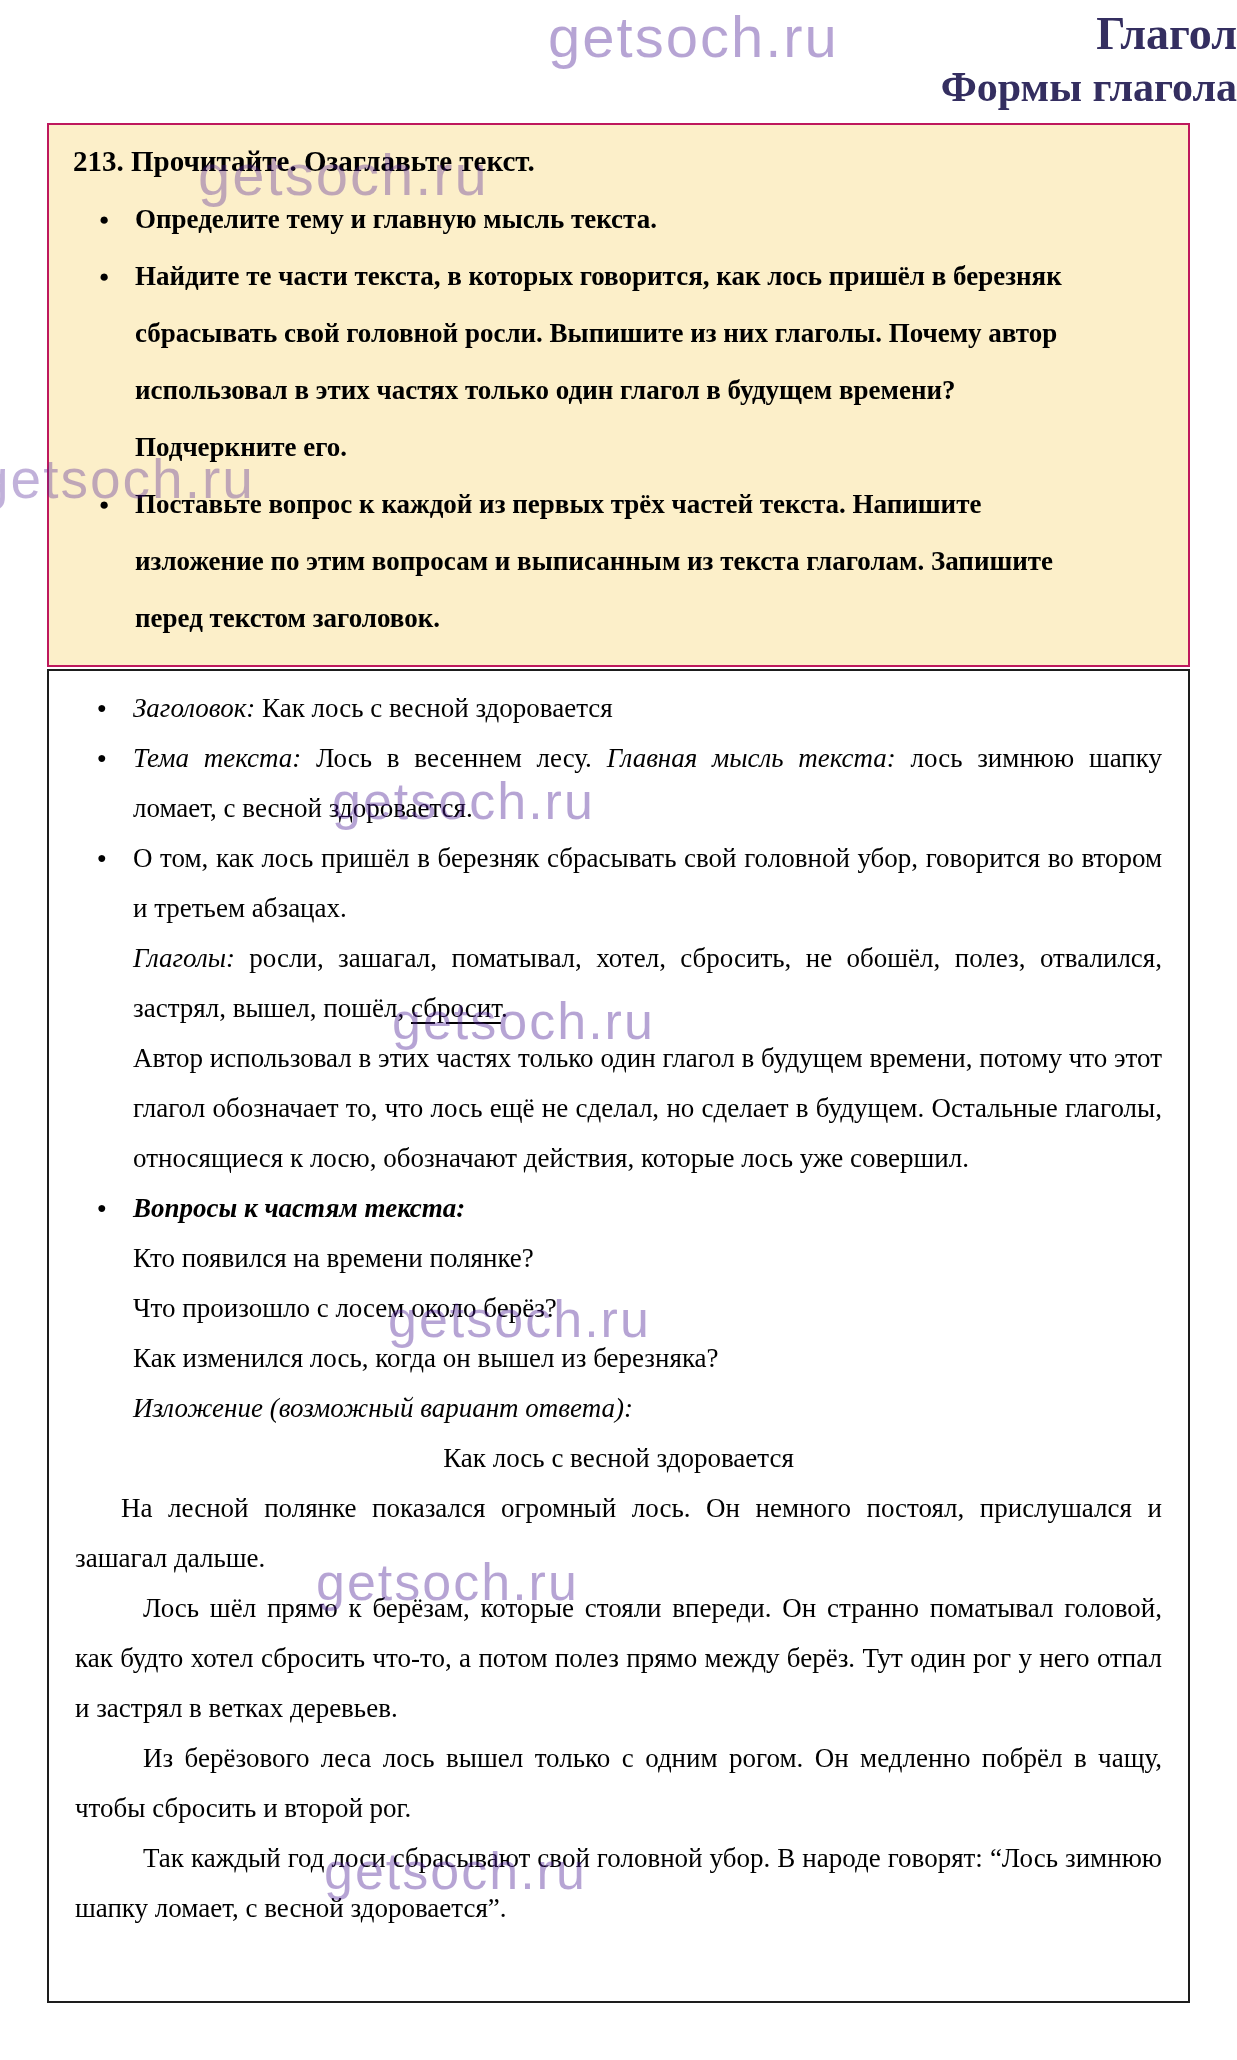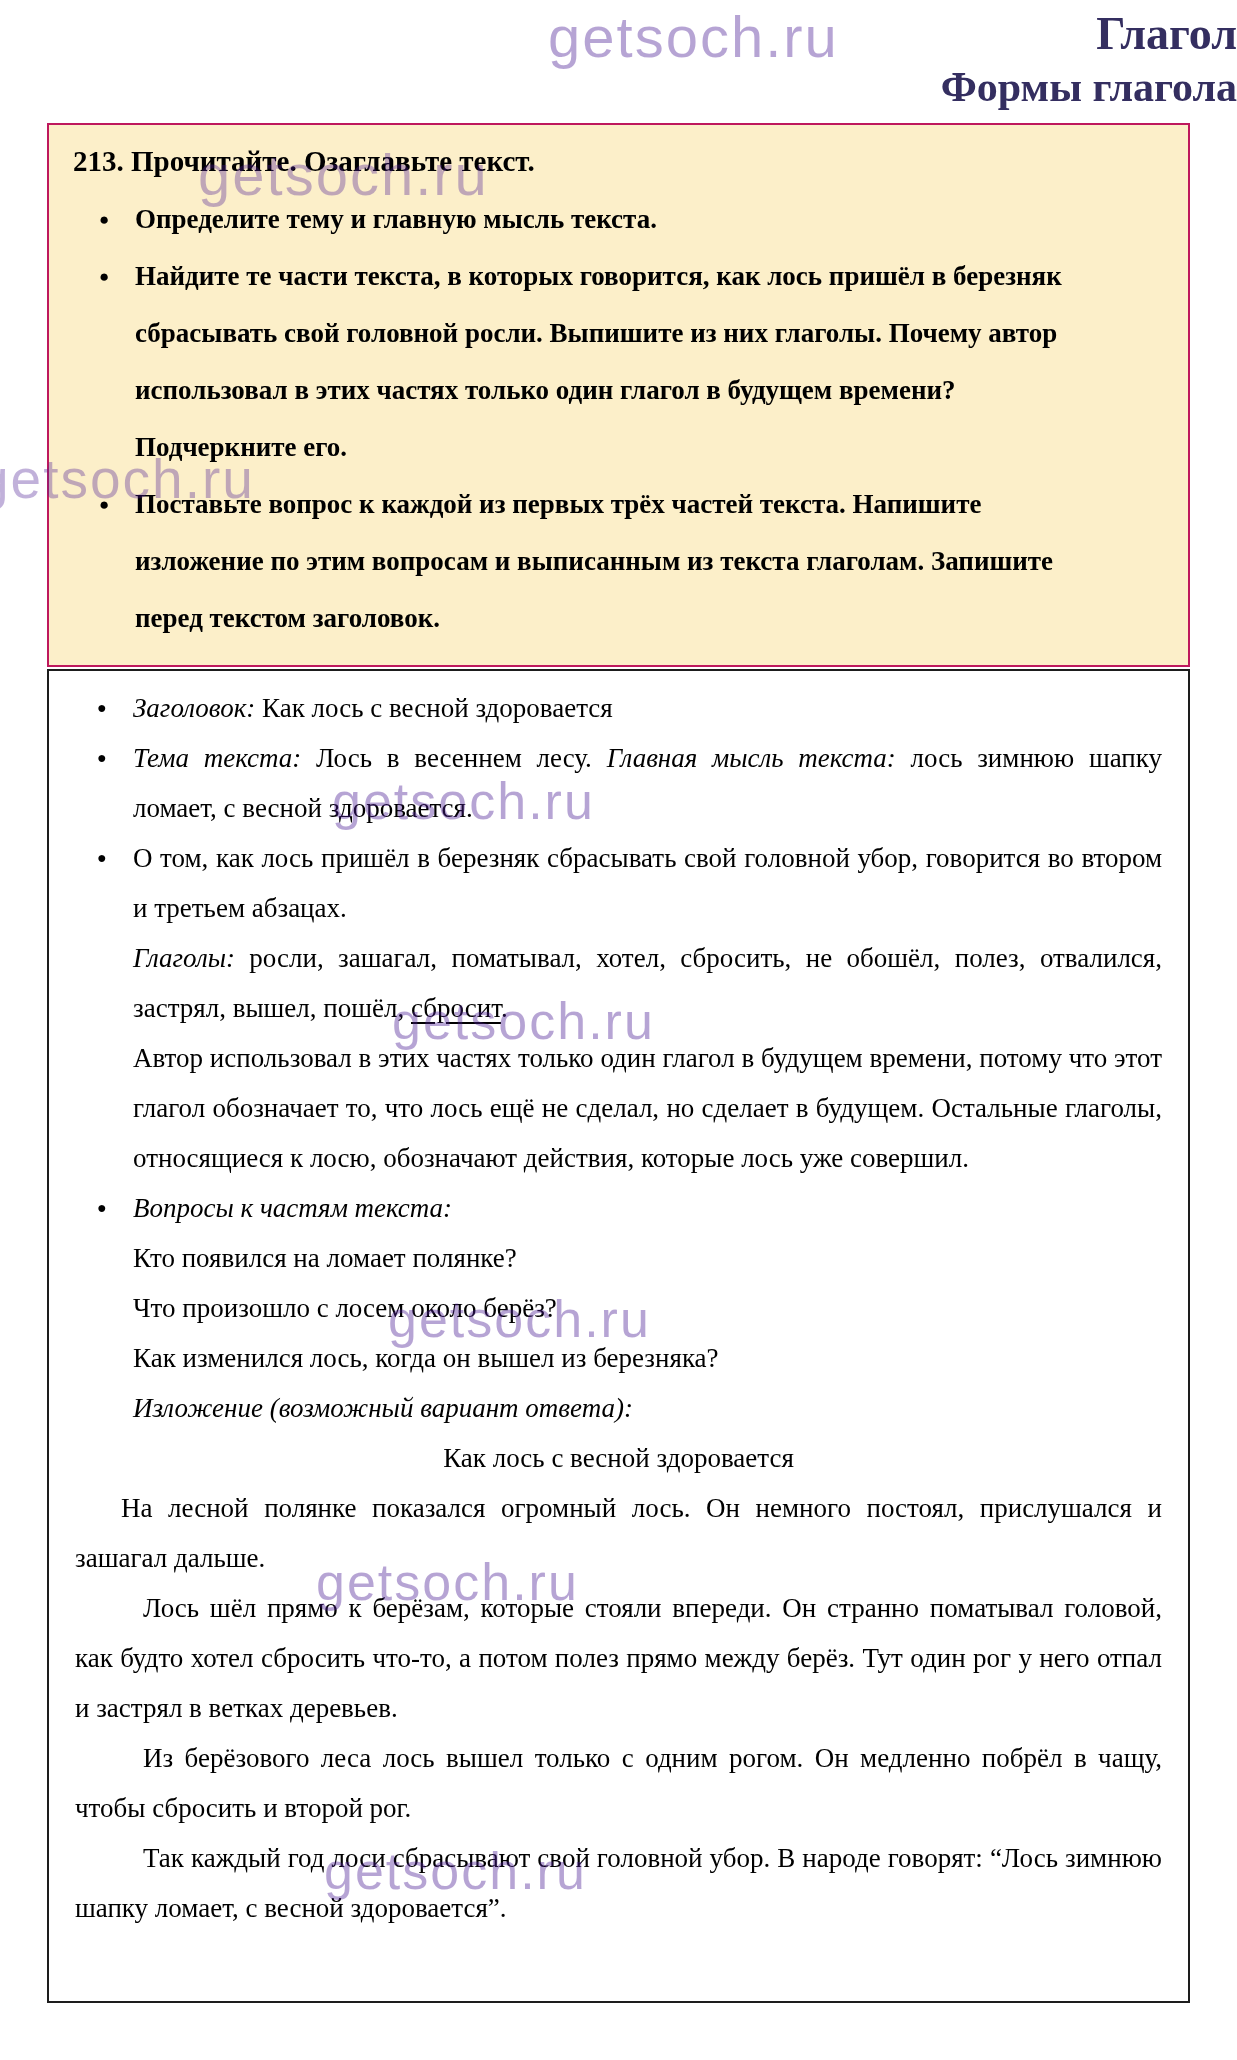--- a/index.html
+++ b/index.html
@@ -34,21 +34,21 @@
   }
   .ans-bullets { list-style:none; margin:0 0 0 14px; padding:0; }
   .ans-bullets li { position:relative; padding-left:44px; }
   .ans-bullets .dot { left:8px; font-size:16px; }
   .q-line { margin:0; }
   .izl-line { font-style:italic; }
   .essay-title { text-align:center; margin:0; }
   .essay-p { margin:0; text-indent:68px; }
   .essay-p.first { text-indent:46px; }
   .u { text-decoration:underline; text-underline-offset:5px; }
-  .bi { font-weight:normal; font-style:italic; }
+  .bi { font-weight:bold; font-style:italic; }
 
   
   .wm {
     position:absolute; z-index:5; font-family:"Liberation Sans", sans-serif;
     color:#4c1d95; opacity:0.40; letter-spacing:2px; pointer-events:none;
     line-height:1; white-space:nowrap;
   }
   .wm1 { left:548px;  top:8px;    font-size:58px; }
   .wm2 { left:198px;  top:146px;  font-size:58px; opacity:0.34; }
   .wm3 { left:-22px;  top:452px;  font-size:55px; opacity:0.34; }
@@ -119,21 +119,21 @@
           <i>Глаголы:</i>
           <span>росли, зашагал, поматывал, хотел, сбросить, не обошёл, полез, отвалился, застрял, вышел, пошёл,</span>
           <span class="u">сбросит</span><span>.</span>
         </div>
         <div>Автор использовал в этих частях только один глагол в будущем времени, потому что этот глагол обозначает то, что лось ещё не сделал, но сделает в будущем. Остальные глаголы, относящиеся к лосю, обозначают действия, которые лось уже совершил.</div>
       </li>
 
       <li>
         <span class="dot">●</span>
         <span class="bi">Вопросы к частям текста:</span>
-        <div class="q-line">Кто появился на ломает полянке?</div>
+        <div class="q-line">Кто появился на времени полянке?</div>
         <div class="q-line">Что произошло с лосем около берёз?</div>
         <div class="q-line">Как изменился лось, когда он вышел из березняка?</div>
         <div class="izl-line">Изложение (возможный вариант ответа):</div>
       </li>
     </ul>
 
     <div class="essay-title">Как лось с весной здоровается</div>
     <p class="essay-p first">На лесной полянке показался огромный лось. Он немного постоял, прислушался и зашагал дальше.</p>
     <p class="essay-p">Лось шёл прямо к берёзам, которые стояли впереди. Он странно поматывал головой, как будто хотел сбросить что-то, а потом полез прямо между берёз. Тут один рог у него отпал и застрял в ветках деревьев.</p>
     <p class="essay-p">Из берёзового леса лось вышел только с одним рогом. Он медленно побрёл в чащу, чтобы сбросить и второй рог.</p>

